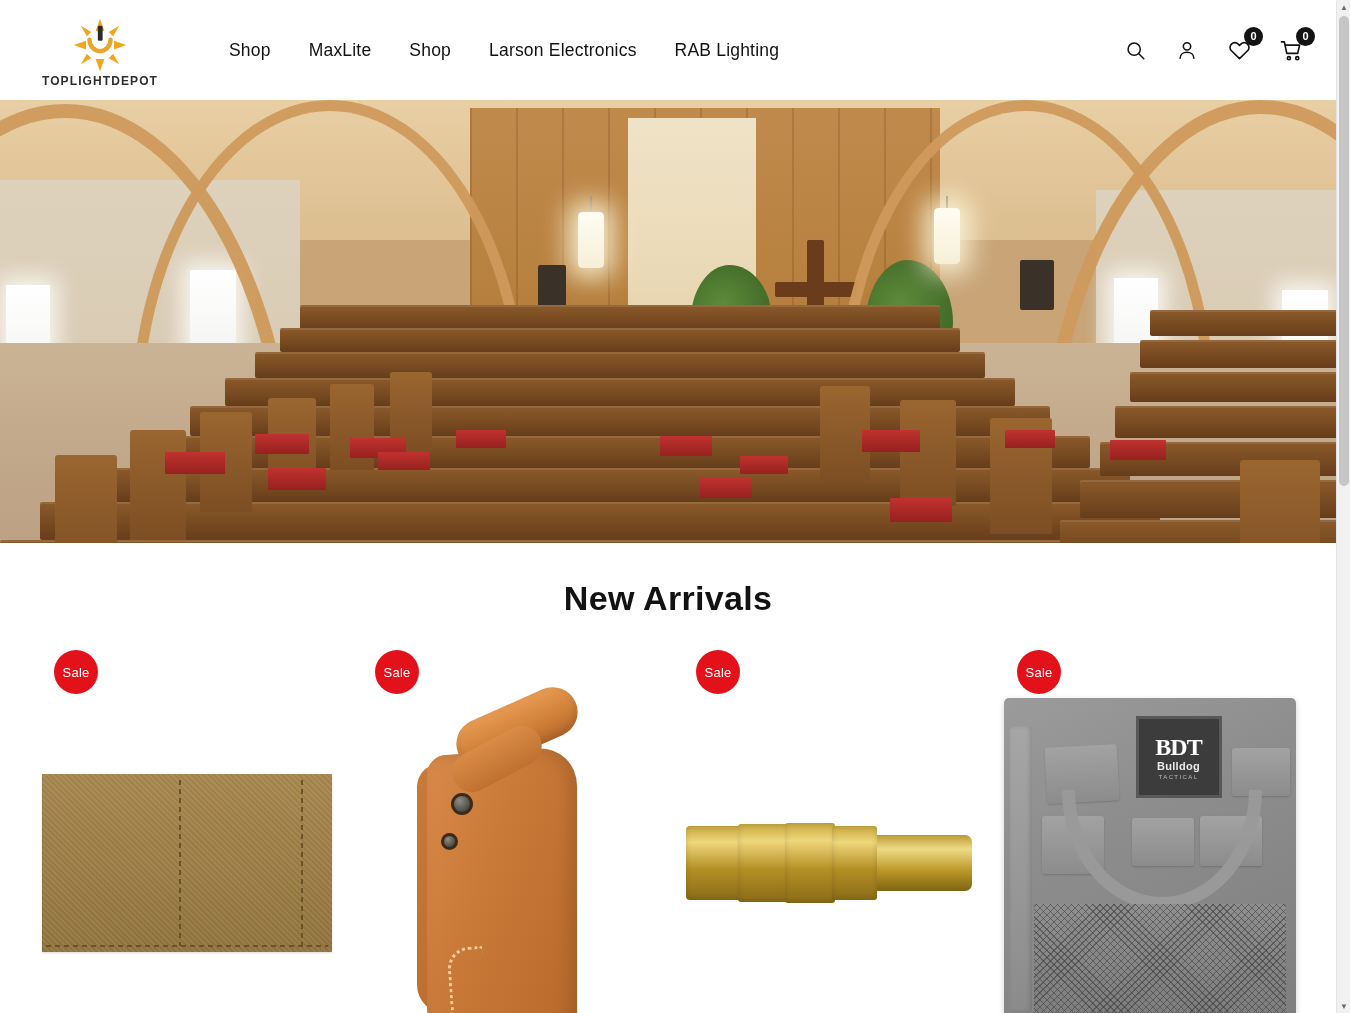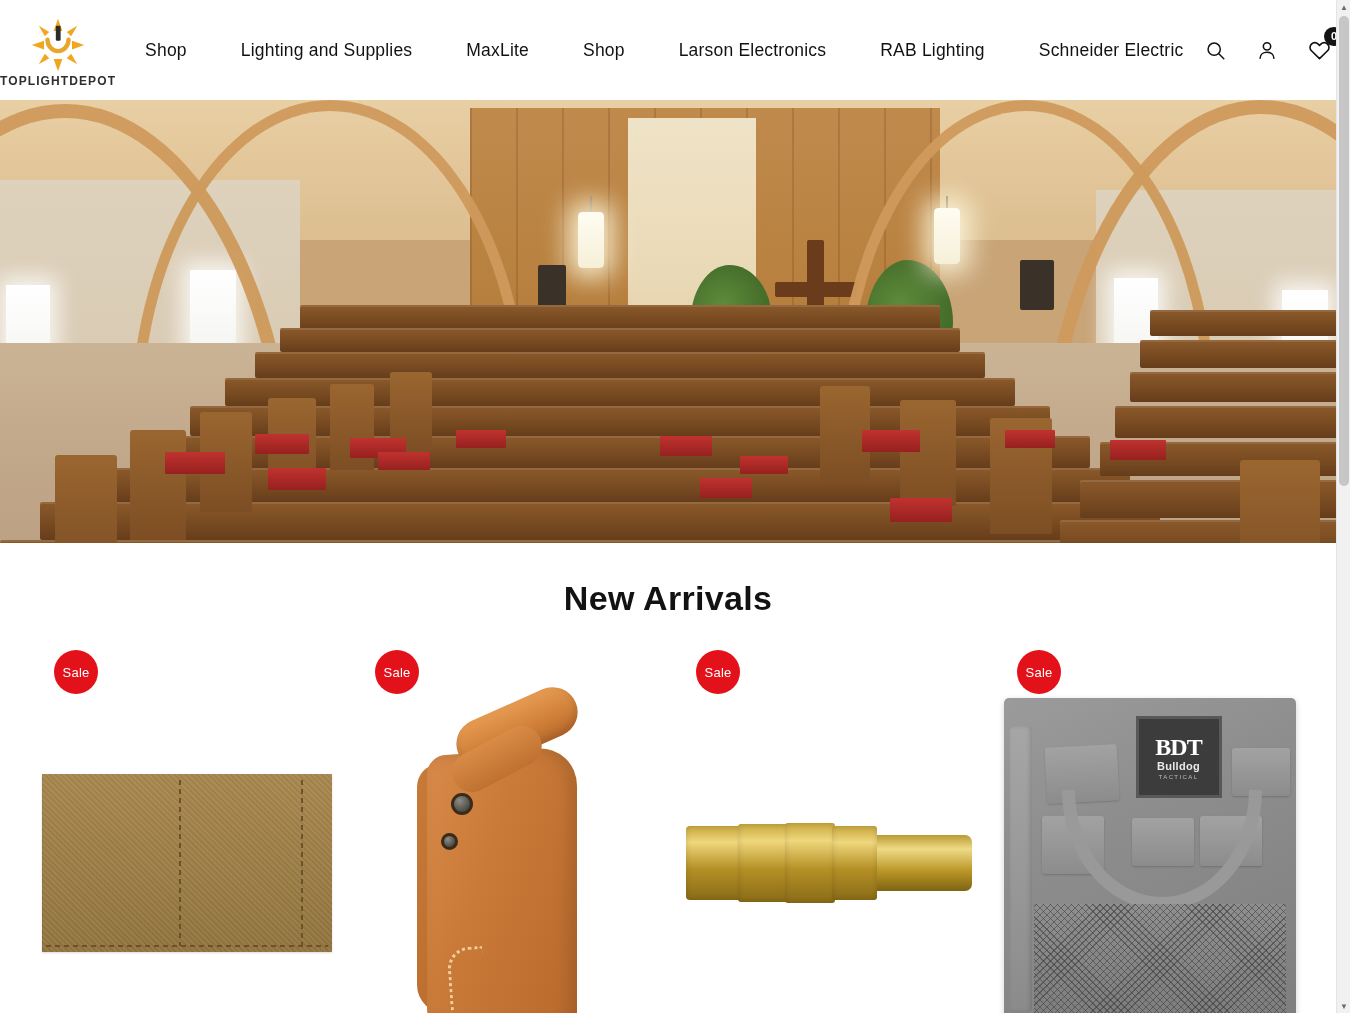--- a/index.html
+++ b/index.html
@@ -55,21 +55,21 @@
     font-size: 12px;
     letter-spacing: 1.1px;
     font-weight: 700;
     color: #2f2f2f;
     margin-top: 1px;
     white-space: nowrap;
   }
   .nav {
     display: flex;
     align-items: center;
-    gap: 16px;
+    gap: 0px;
     flex: 1;
     margin-left: 10px;
   }
   .nav-item {
     font-size: 17.5px;
     color: #121212;
     letter-spacing: 0.2px;
     padding: 10px 19px;
     cursor: pointer;
     white-space: nowrap;
@@ -476,26 +476,24 @@
             </g>
             <path d="M20 26 a12 13 0 1 0 24 0" fill="none" stroke="#e8a72c" stroke-width="5" stroke-linecap="round"></path>
             <rect x="29.5" y="10" width="5.5" height="17" rx="1.4" fill="#2b2b2b"></rect>
           </svg>
         </span>
         <span class="brand-name">TOPLIGHTDEPOT</span>
       </a>
 
       <nav class="nav">
         <div class="nav-item">Shop</div>
-        <div class="nav-item">Lighting and Supplies</div>
         <div class="nav-item">MaxLite</div>
         <div class="nav-item">Shop</div>
         <div class="nav-item">Larson Electronics</div>
         <div class="nav-item">RAB Lighting</div>
-        <div class="nav-item">Schneider Electric</div>
       </nav>
 
       <div class="header-actions">
 
         <div class="icon-btn">
           <span>
             <svg width="21" height="21" viewBox="0 0 24 24" fill="none" stroke="#121212" stroke-width="1.7">
               <circle cx="10.5" cy="10.5" r="7"></circle>
               <line x1="15.8" y1="15.8" x2="21.5" y2="21.5" stroke-linecap="round"></line>
             </svg>

